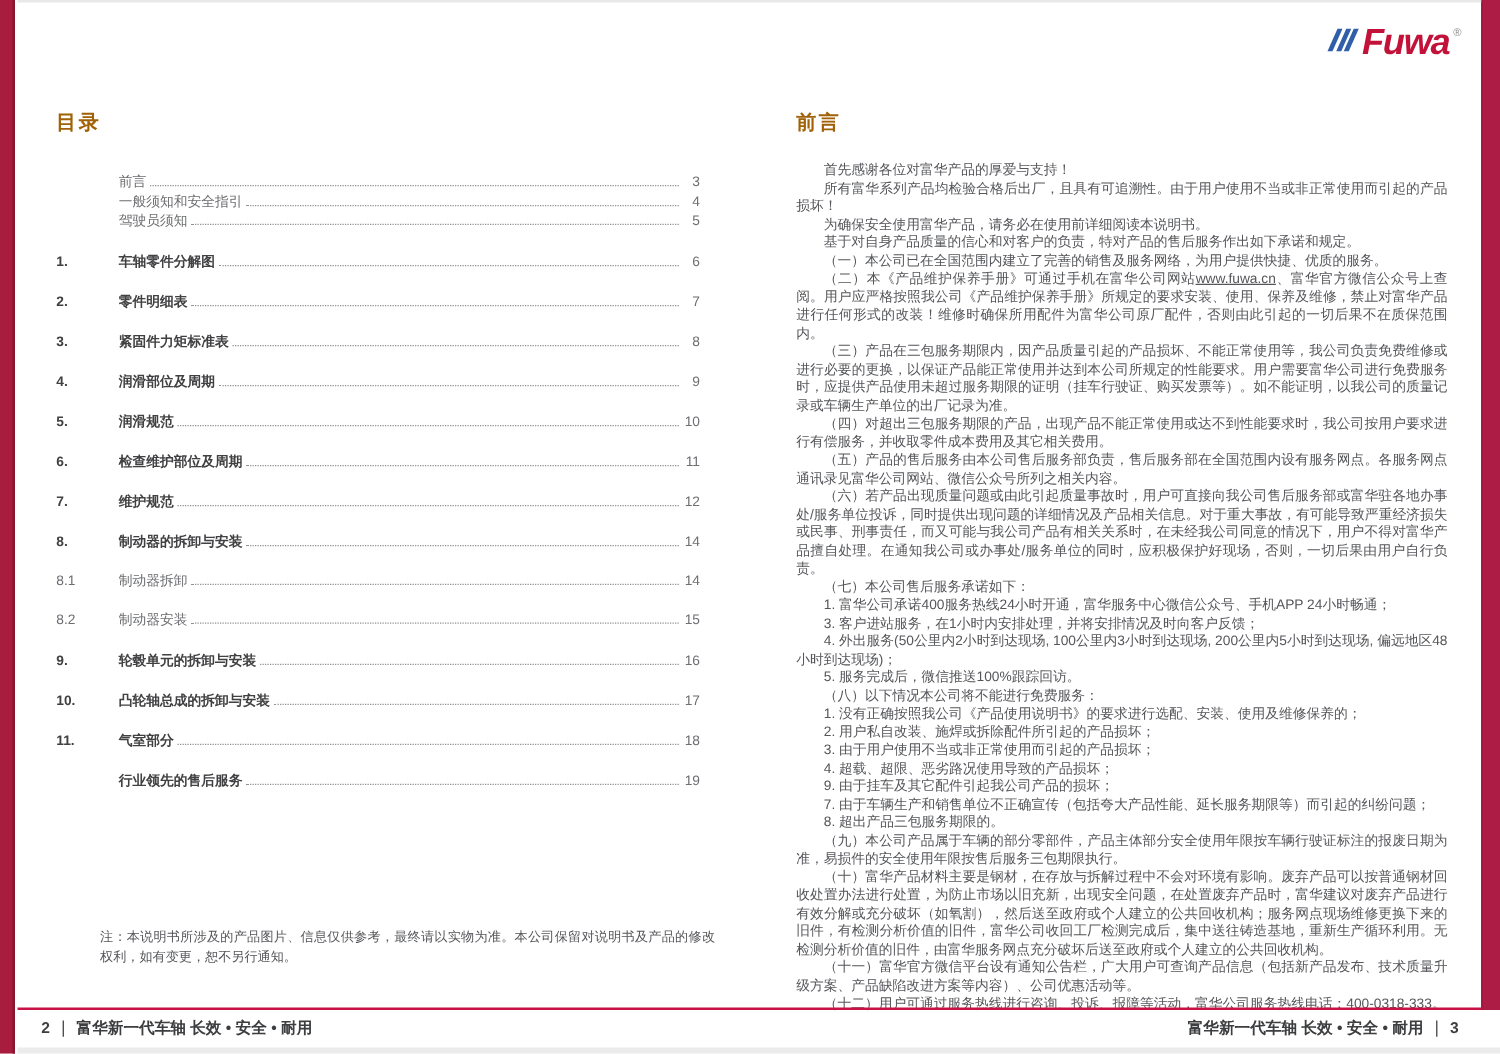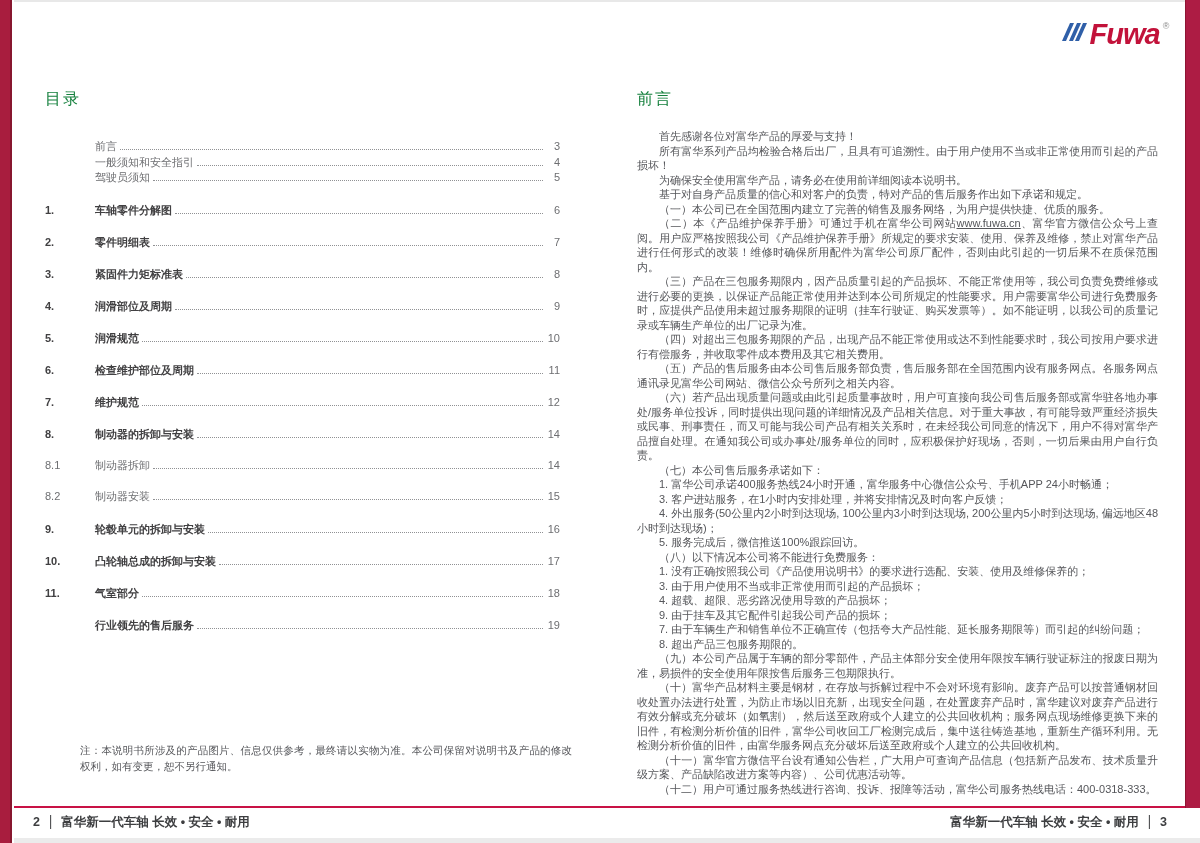--- a/index.html
+++ b/index.html
@@ -22,21 +22,21 @@
   
   .logo { position:absolute; top:16px; left:1066px; height:36px; display:flex; align-items:center; }
   .logo .stripes { display:flex; align-items:flex-end; margin-right:4px; margin-bottom:4px; }
   .logo .stripes i { display:block; width:4px; height:18px; background:#2F5FA8;
                      transform:skewX(-24deg); margin-right:2.5px; }
   .logo-text { font-size:29px; font-weight:bold; font-style:italic;
                color:#C2123A; letter-spacing:-1px; line-height:1; }
   .reg { font-size:9px; color:#8b8b8b; margin-left:3px; margin-bottom:16px; line-height:1; }
 
   
-  .page-title { font-size:16px; font-weight:normal; color:#15803d; letter-spacing:2px; line-height:17px; }
+  .page-title { font-size:16px; font-weight:bold; color:#a16207; letter-spacing:2px; line-height:17px; }
 
   
   .page-left { position:absolute; left:45px; top:90px; width:515px; }
   .toc-front { margin-top:32px; }
   .toc-row { display:flex; align-items:baseline; font-size:11px; line-height:15.5px; color:#6d6e71; }
   .toc-row .num { flex:0 0 50px; }
   .toc-row .leader { flex:1 1 auto; margin:0 3px 2px 3px; border-bottom:1.5px dotted #909194; }
   .toc-row .pg { flex:0 0 auto; min-width:14px; text-align:right; font-weight:normal; color:#6d6e71; }
   .toc-sections { margin-top:0; }
   .toc-row.main { margin-top:16px; line-height:16px; }
@@ -236,20 +236,21 @@
   <p>3. 客户进站服务，在1小时内安排处理，并将安排情况及时向客户反馈；</p>
 
   <p>4. 外出服务(50公里内2小时到达现场, 100公里内3小时到达现场, 200公里内5小时到达现场, 偏远地区48小时到达现场)；</p>
 
   <p>5. 服务完成后，微信推送100%跟踪回访。</p>
 
   <p>（八）以下情况本公司将不能进行免费服务：</p>
 
   <p>1. 没有正确按照我公司《产品使用说明书》的要求进行选配、安装、使用及维修保养的；</p>
 
+  <p>2. 用户私自改装、施焊或拆除配件所引起的产品损坏；</p>
 
   <p>3. 由于用户使用不当或非正常使用而引起的产品损坏；</p>
 
   <p>4. 超载、超限、恶劣路况使用导致的产品损坏；</p>
 
   <p>9. 由于挂车及其它配件引起我公司产品的损坏；</p>
 
 
   <p>7. 由于车辆生产和销售单位不正确宣传（包括夸大产品性能、延长服务期限等）而引起的纠纷问题；</p>
 

